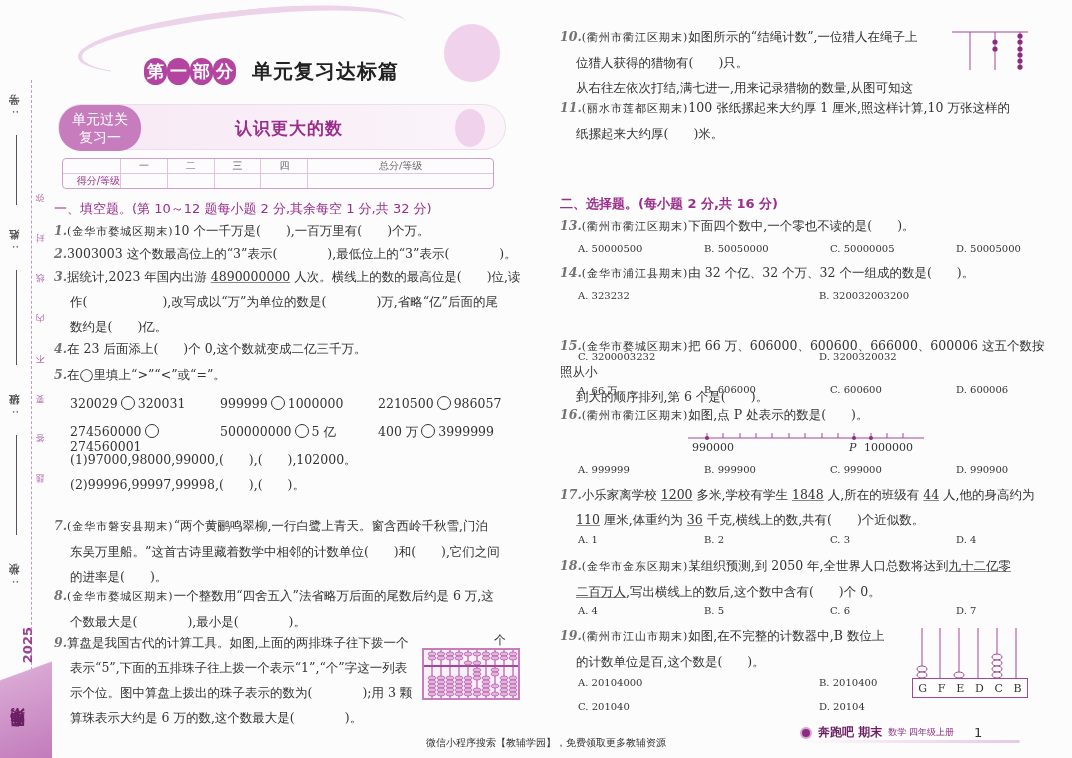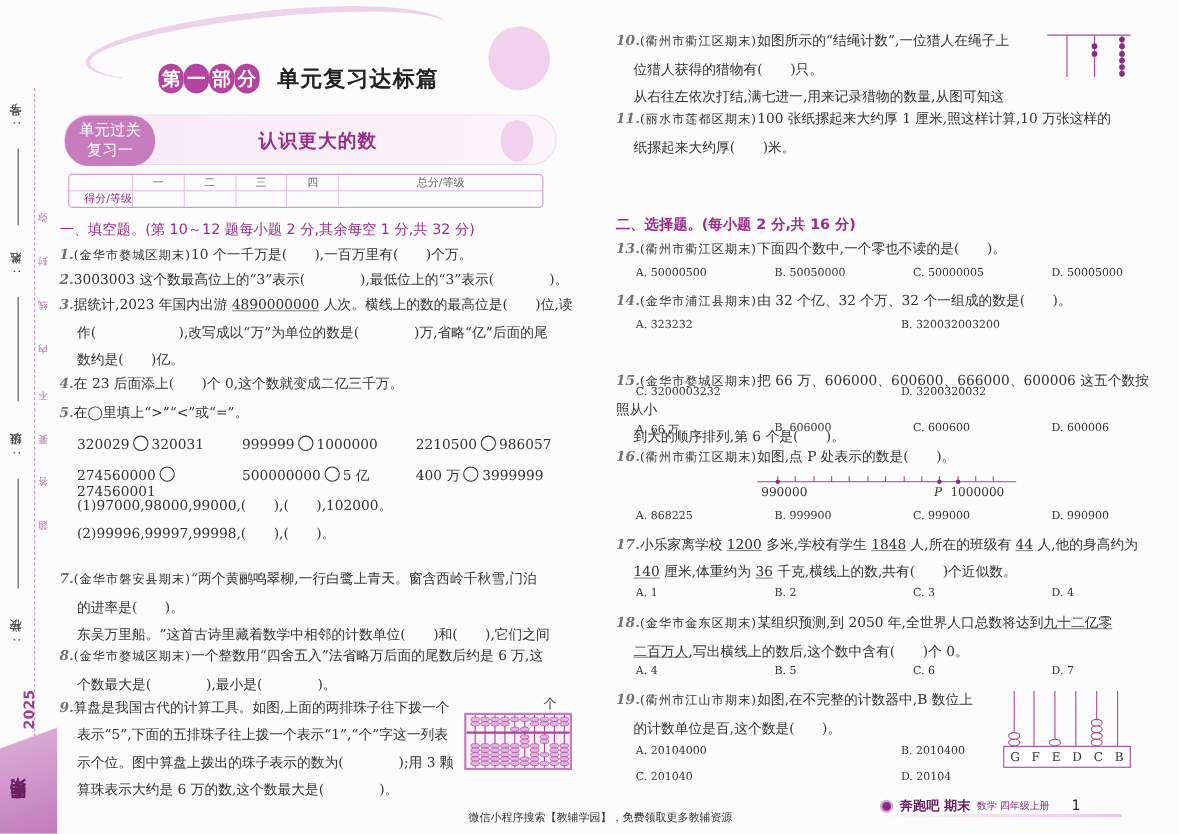--- a/index.html
+++ b/index.html
@@ -163,22 +163,22 @@
       <div class="cell"><span>274560000</span><span class="circ"></span><span>274560001</span></div>
       <div class="cell" style="width:158px;"><span>500000000</span><span class="circ"></span><span>5 亿</span></div>
       <div class="cell"><span>400 万</span><span class="circ"></span><span>3999999</span></div>
     </div>
     <div class="q" style="left:2px;top:447px;">
       <div class="indent">(1)97000,98000,99000,(　　),(　　),102000。</div>
       <div class="indent">(2)99996,99997,99998,(　　),(　　)。</div>
     </div>
     <div class="q" style="left:2px;top:513px;width:486px;">
       <div><span class="num">7.</span><span class="src">(金华市磐安县期末)</span><span>“两个黄鹂鸣翠柳,一行白鹭上青天。窗含西岭千秋雪,门泊</span></div>
+      <div class="indent">东吴万里船。”这首古诗里藏着数学中相邻的计数单位(　　)和(　　),它们之间</div>
       <div class="indent">的进率是(　　)。</div>
-      <div class="indent">东吴万里船。”这首古诗里藏着数学中相邻的计数单位(　　)和(　　),它们之间</div>
     </div>
     <div class="q" style="left:2px;top:583px;width:486px;">
       <div><span class="num">8.</span><span class="src">(金华市婺城区期末)</span><span>一个整数用“四舍五入”法省略万后面的尾数后约是 6 万,这</span></div>
       <div class="indent">个数最大是(　　　　),最小是(　　　　)。</div>
     </div>
     <div class="q" style="left:2px;top:630px;width:370px;">
       <div><span class="num">9.</span><span>算盘是我国古代的计算工具。如图,上面的两排珠子往下拨一个</span></div>
       <div class="indent">表示“5”,下面的五排珠子往上拨一个表示“1”,“个”字这一列表</div>
       <div class="indent">示个位。图中算盘上拨出的珠子表示的数为(　　　　);用 3 颗</div>
       <div class="indent">算珠表示大约是 6 万的数,这个数最大是(　　　　)。</div>
@@ -361,29 +361,29 @@
         </g>
         <circle cx="19" cy="6" r="2" fill="#8a2d7f"></circle>
         <circle cx="166" cy="6" r="2" fill="#8a2d7f"></circle>
         <circle cx="183" cy="6" r="2" fill="#8a2d7f"></circle>
       </svg>
       <span style="position:absolute;left:4px;top:9px;font-size:11px;">990000</span>
       <span style="position:absolute;left:161px;top:9px;font-size:11px;font-style:italic;">P</span>
       <span style="position:absolute;left:176px;top:9px;font-size:11px;">1000000</span>
     </div>
     <div class="opts" style="left:0;top:464px;">
-      <div class="o4">A. 868225</div>
+      <div class="o4">A. 999999</div>
       <div class="o4">B. 999900</div>
       <div class="o4">C. 999000</div>
       <div class="o4">D. 990900</div>
     </div>
 
     <div class="q" style="left:0;top:482px;width:490px;">
       <div><span class="num">17.</span><span>小乐家离学校 </span><span class="u">1200</span><span> 多米,学校有学生 </span><span class="u">1848</span><span> 人,所在的班级有 </span><span class="u">44</span><span> 人,他的身高约为</span></div>
-      <div class="indent"><span class="u">140</span><span> 厘米,体重约为 </span><span class="u">36</span><span> 千克,横线上的数,共有(　　)个近似数。</span></div>
+      <div class="indent"><span class="u">110</span><span> 厘米,体重约为 </span><span class="u">36</span><span> 千克,横线上的数,共有(　　)个近似数。</span></div>
     </div>
     <div class="opts" style="left:0;top:534px;">
       <div class="o4">A. 1</div>
       <div class="o4">B. 2</div>
       <div class="o4">C. 3</div>
       <div class="o4">D. 4</div>
     </div>
 
     <div class="q" style="left:0;top:553px;width:490px;">
       <div><span class="num">18.</span><span class="src">(金华市金东区期末)</span><span>某组织预测,到 2050 年,全世界人口总数将达到</span><span class="u">九十二亿零</span></div>

